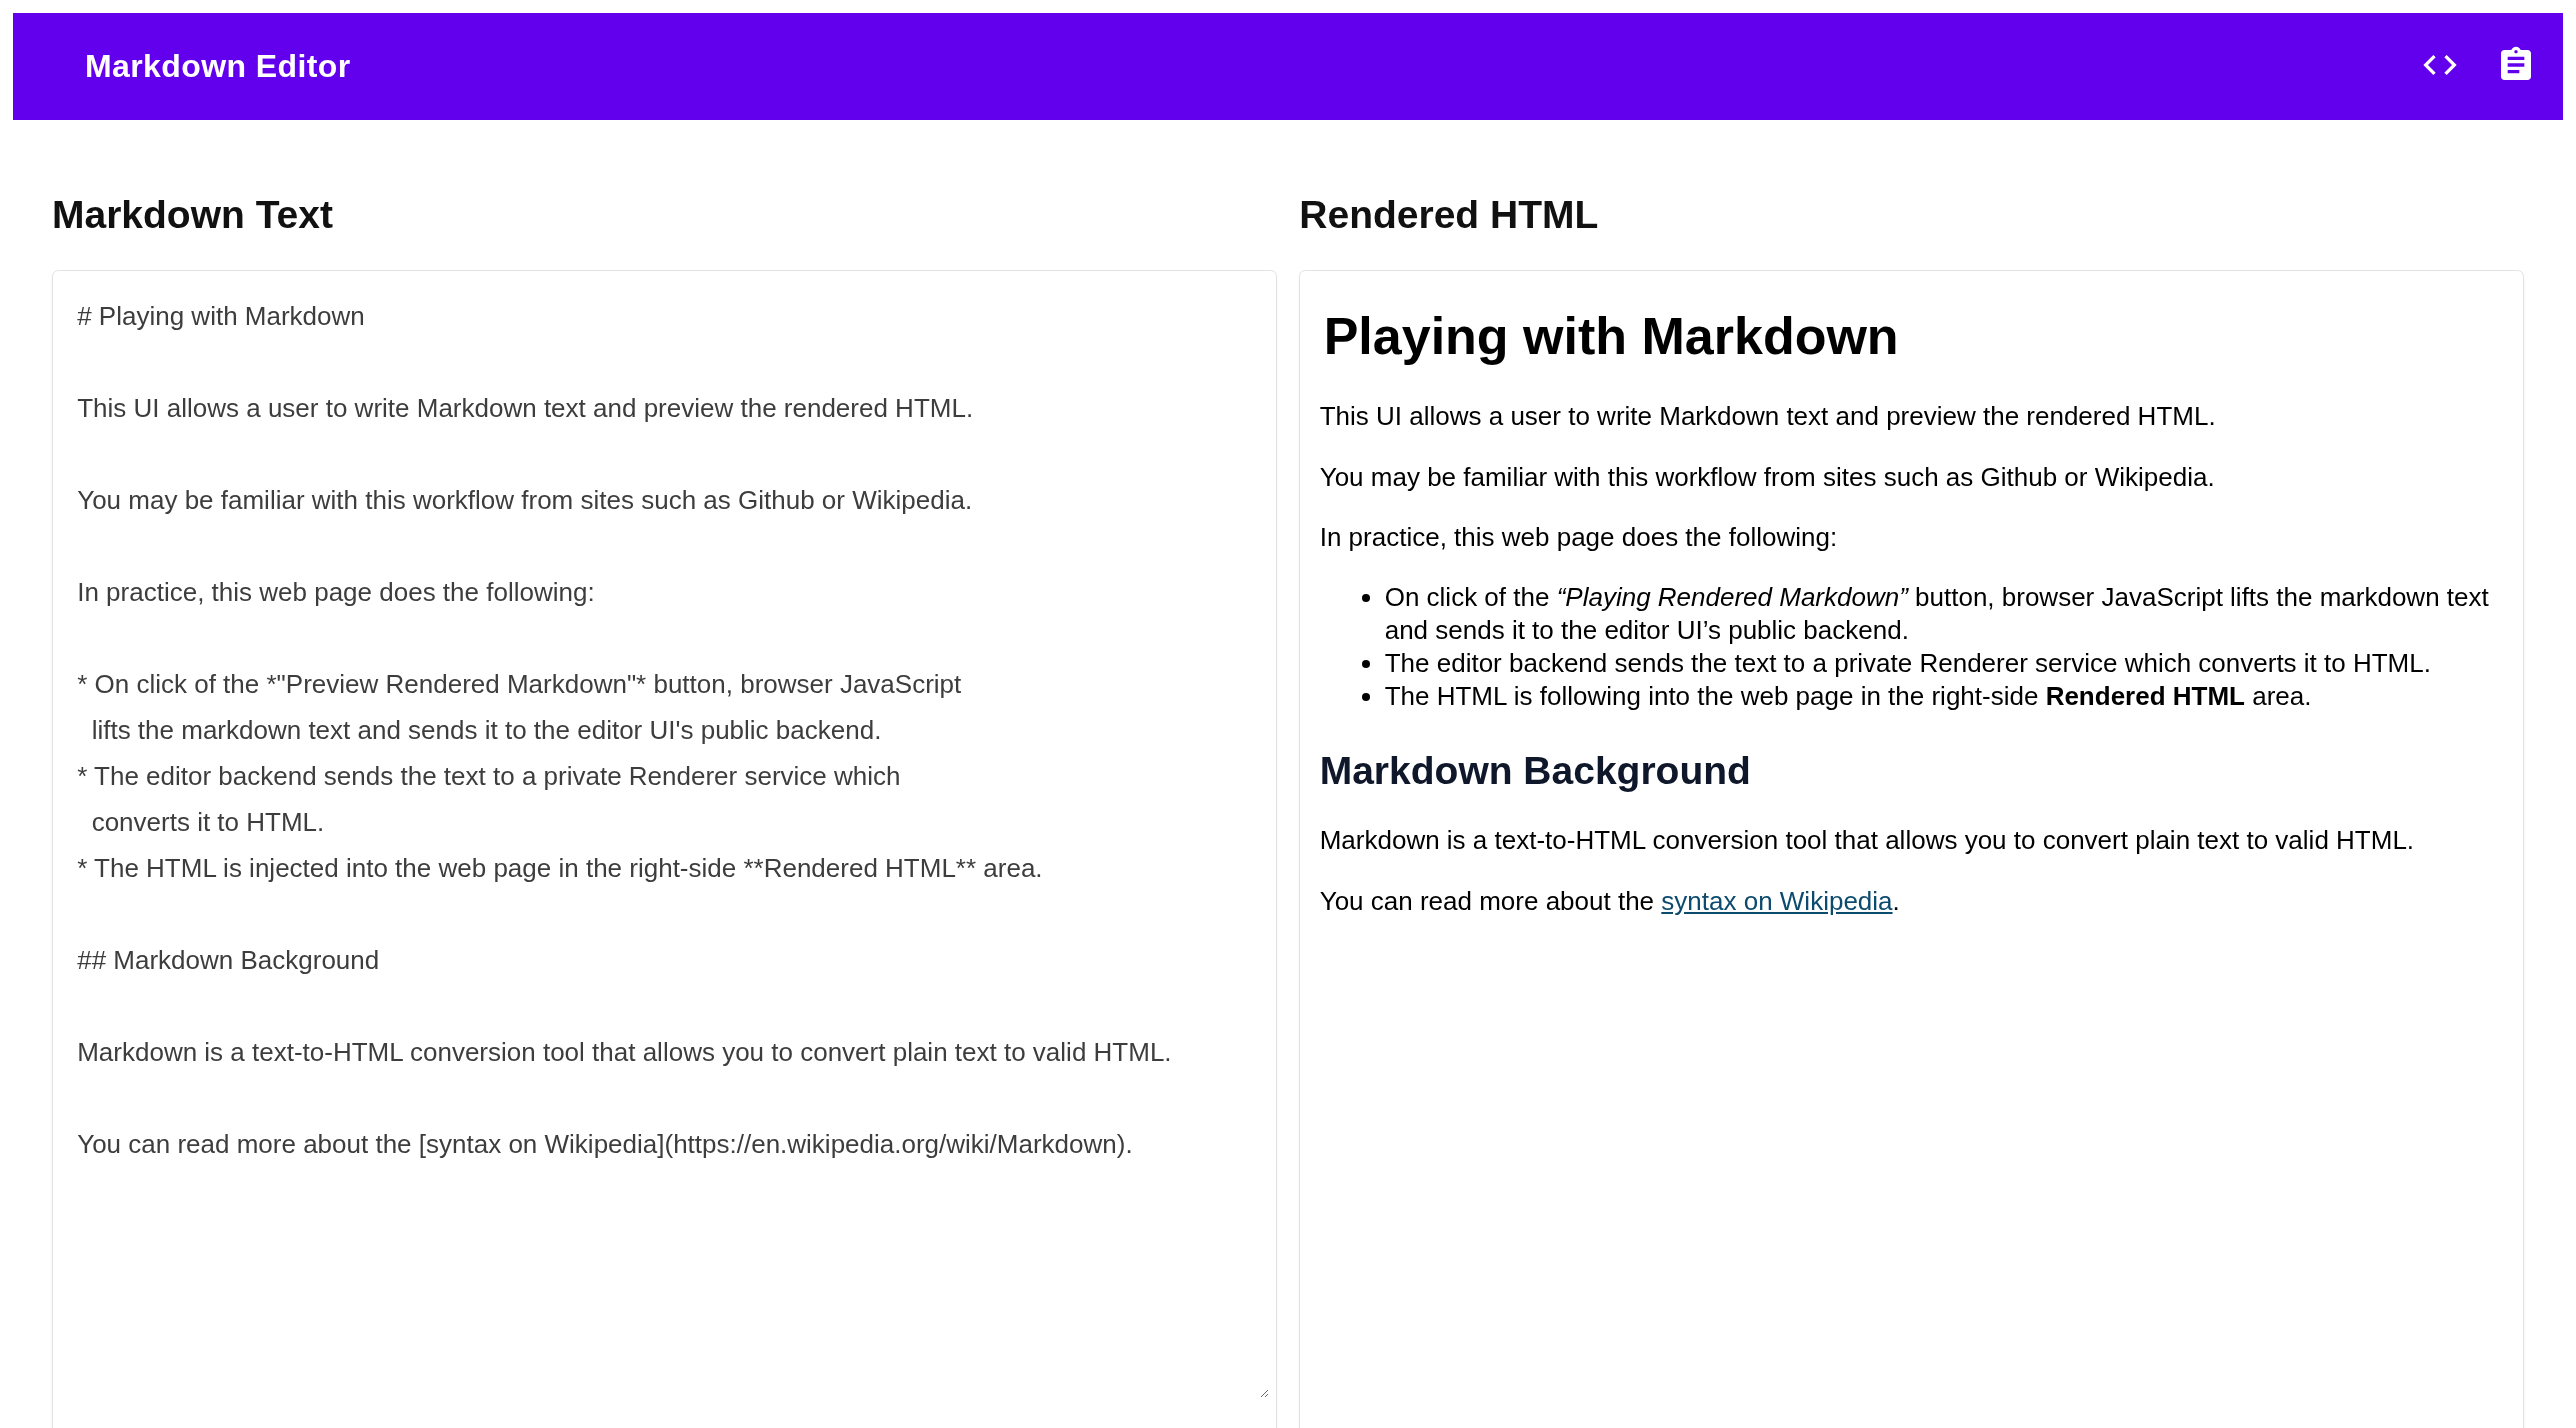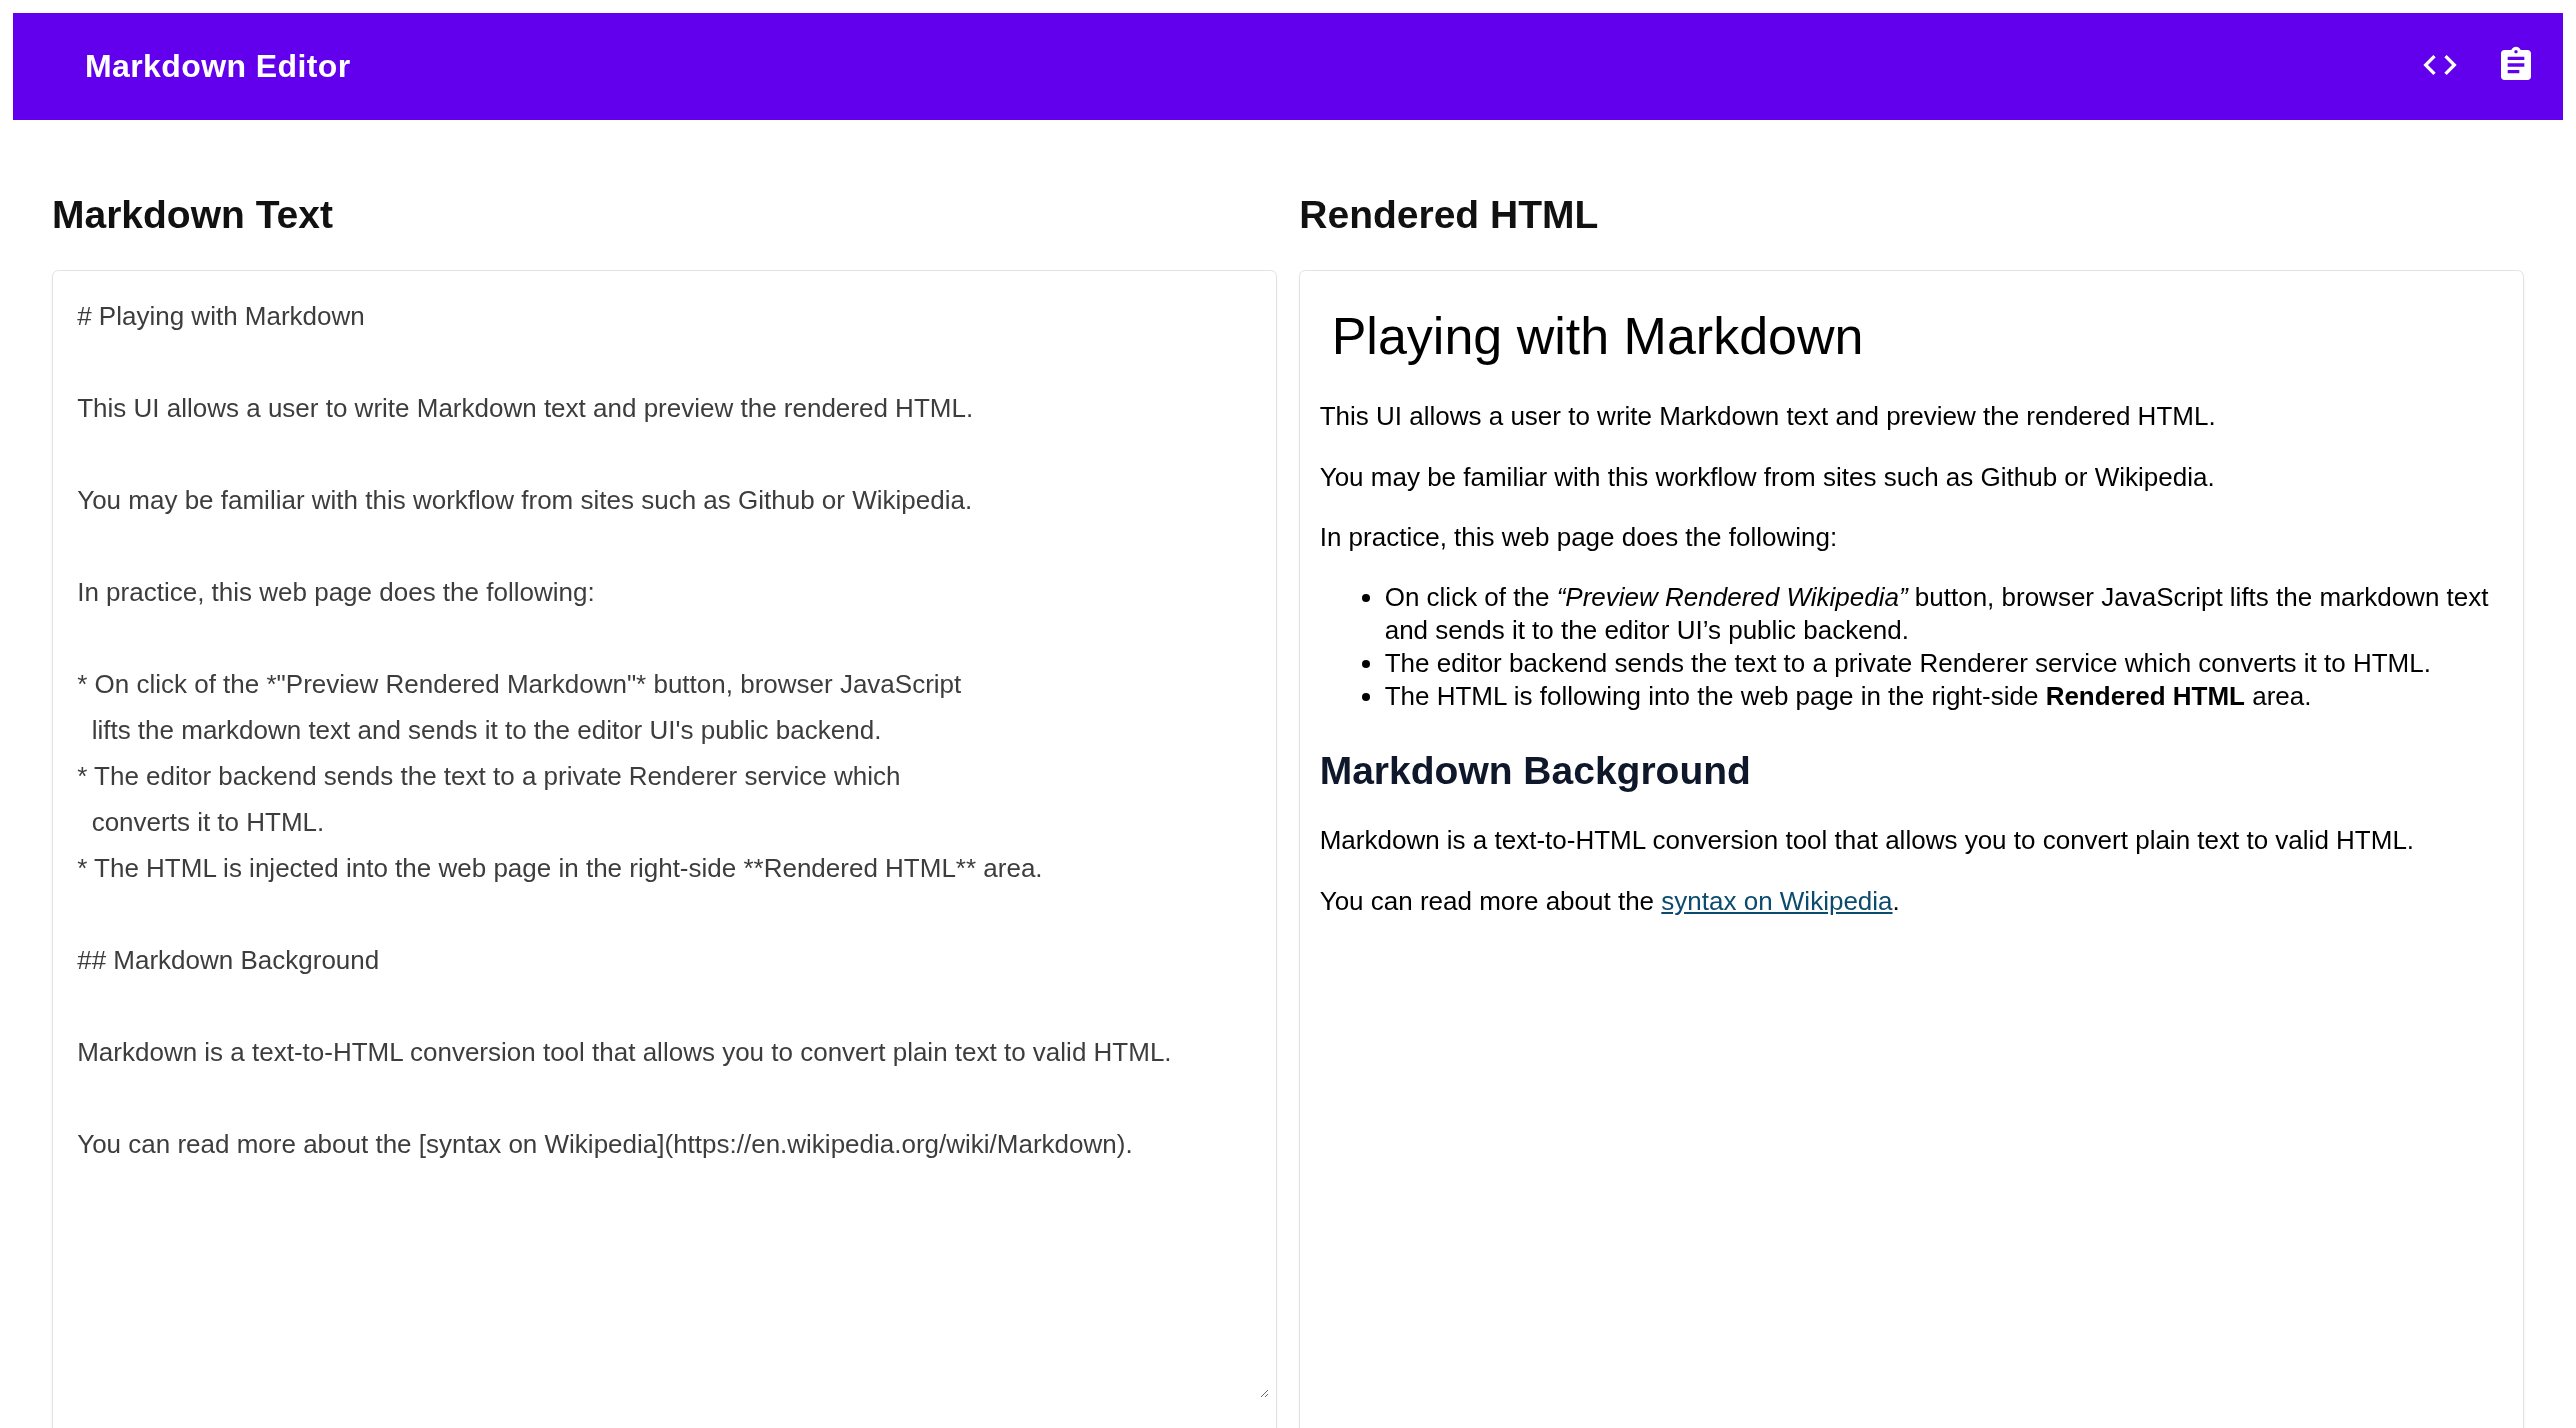--- a/index.html
+++ b/index.html
@@ -105,21 +105,21 @@
   .preview-btn-label {
     font-size: 23.4px;
     font-weight: 700;
     letter-spacing: 2.4px;
     color: #6200EE;
   }
   .preview-btn svg { width: 37px; height: 37px; fill: #6200EE; }
 
   
   .rendered-card { padding: 1.6px 21px 24px 19.4px; }
-  .rendered-card h1 { font-size: 52px; font-weight: 400; margin: 34px 12px; color: #000; }
+  .rendered-card h1 { font-size: 52px; font-weight: 700; margin: 34px 4px; color: #000; }
   .rendered-card h2 { font-size: 39px; font-weight: 700; margin: 36px 0 31px; color: #0f172a; }
   .rendered-card p  { font-size: 26px; line-height: 1.28; margin: 27px 0; color: #000; }
   .rendered-card ul { margin: 27px 0; padding-left: 65px; }
   .rendered-card li { font-size: 26px; line-height: 1.27; color: #000; }
   .rendered-card a  { color: #0c4a6e; text-decoration: underline; }
 </style>
 </head>
 <body>
 
 <header class="appbar">
@@ -180,21 +180,21 @@
   </section>
 
   <section>
     <h2 class="panel-heading">Rendered HTML</h2>
     <div class="card rendered-card">
       <h1>Playing with Markdown</h1>
       <p>This UI allows a user to write Markdown text and preview the rendered HTML.</p>
       <p>You may be familiar with this workflow from sites such as Github or Wikipedia.</p>
       <p>In practice, this web page does the following:</p>
       <ul>
-        <li><span>On click of the </span><em>“Preview Rendered Wikipedia”</em><span> button, browser JavaScript lifts the markdown text and sends it to the editor UI’s public backend.</span></li>
+        <li><span>On click of the </span><em>“Playing Rendered Markdown”</em><span> button, browser JavaScript lifts the markdown text and sends it to the editor UI’s public backend.</span></li>
         <li><span>The editor backend sends the text to a private Renderer service which converts it to HTML.</span></li>
         <li><span>The HTML is following into the web page in the right-side </span><strong>Rendered HTML</strong><span> area.</span></li>
       </ul>
       <h2>Markdown Background</h2>
       <p>Markdown is a text-to-HTML conversion tool that allows you to convert plain text to valid HTML.</p>
       <p><span>You can read more about the </span><a href="#">syntax on Wikipedia</a><span>.</span></p>
     </div>
   </section>
 
 </main>

